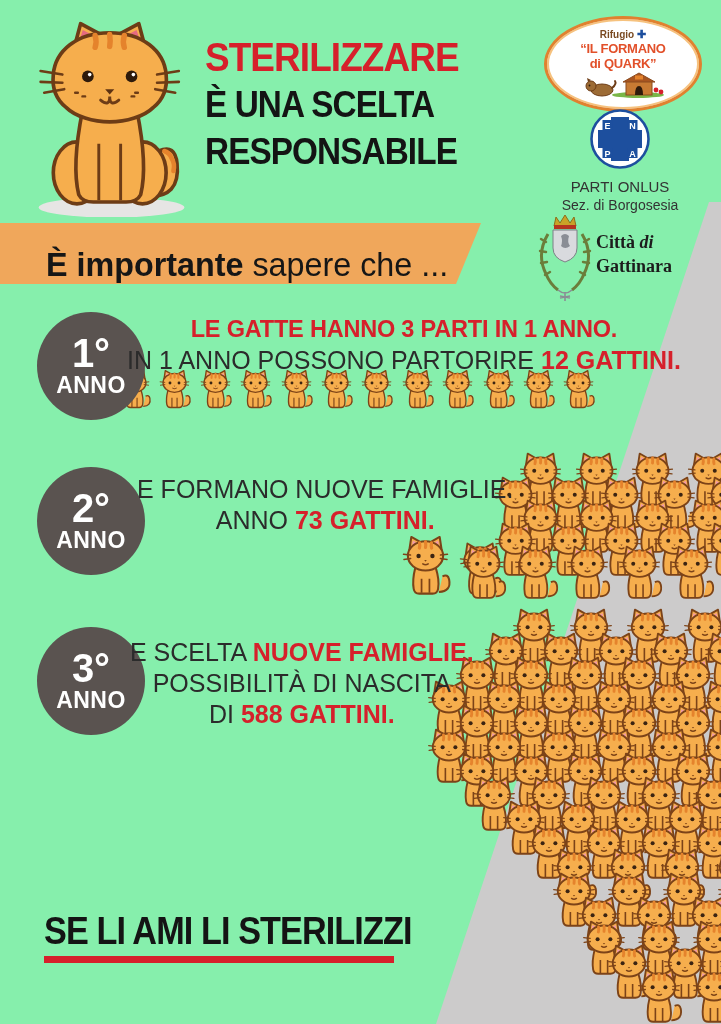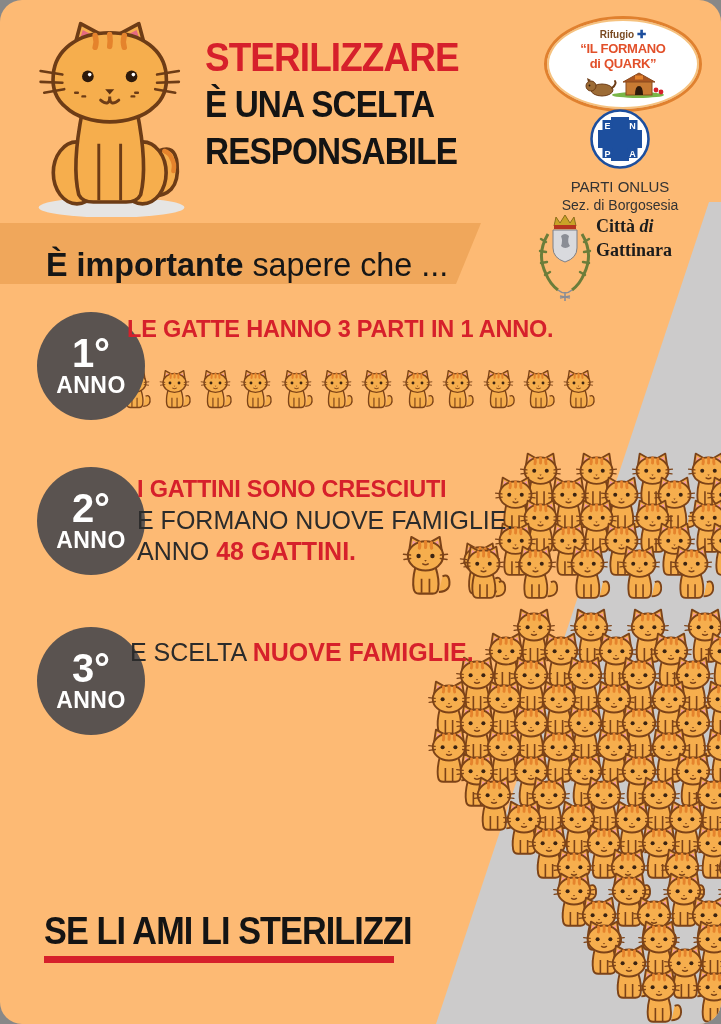--- a/index.html
+++ b/index.html
@@ -1,20 +1,19 @@
 <!DOCTYPE html>
 <html><head>
 <meta charset="utf-8">
 <style>
   html,body{margin:0;padding:0;background:#888;}
   .stage{
     position:relative;width:721px;height:1024px;margin:0 auto;
-    background:#fdba74;overflow:hidden;
+    background:#86efac;overflow:hidden;
     font-family:"Liberation Sans", sans-serif;
-    border-radius:22px;
   }
   .abs{position:absolute;}
   
   .wedge{position:absolute;left:0;top:0;width:721px;height:1024px;
     background:#cccbcb;z-index:1;
     clip-path:polygon(709px 202px,721px 202px,721px 1024px,436px 1024px);}
   
   #cat-layer{position:absolute;left:0;top:0;width:721px;height:1024px;z-index:2;}
   .cat{position:absolute;}
   .cat svg{width:100%;height:auto;display:block;}
@@ -29,34 +28,34 @@
     background:#fff;border:3px solid #e0812f;border-radius:50%;
     box-shadow:0 0 0 2px #f6c27e inset;text-align:center;}
   .quark .rif{margin-top:9px;font-size:10px;font-weight:bold;color:#7a4a21;}
   .quark .rif .pl{color:#1d4f9e;font-size:11px;}
   .quark .gn{font-size:13px;font-weight:bold;color:#e2502a;line-height:15px;letter-spacing:-.3px;}
   .quark .art{margin-top:1px;}
   .enpa{left:556px;top:108px;width:128px;z-index:3;text-align:center;}
   .enpa .txt1{font-size:15px;color:#333;margin-top:4px;}
   .enpa .txt2{font-size:14px;color:#333;margin-top:2px;}
   .gatt{left:534px;top:212px;width:170px;z-index:3;display:flex;align-items:flex-start;}
-  .gatt .words{font-family:"Liberation Serif", serif;font-weight:bold;font-size:18px;color:#1c1c1c;line-height:24px;margin-top:2px;}
+  .gatt .words{font-family:"Liberation Serif", serif;font-weight:bold;font-size:18px;color:#1c1c1c;line-height:24px;margin-top:18px;}
   
   .obanner{left:0;top:223px;width:481px;height:61px;background:#f0a75b;z-index:3;
     clip-path:polygon(0 0,481px 0,456px 61px,0 61px);
     display:flex;align-items:flex-end;}
   .obanner .txt{margin-left:46px;font-size:34px;color:#161616;transform:scaleX(.95);transform-origin:left;white-space:nowrap;}
   .obanner .b{font-weight:bold;}
   
   .year-circle{position:absolute;left:37px;width:108px;height:108px;border-radius:50%;
     background:#5a5350;color:#fff;z-index:3;display:flex;flex-direction:column;
     align-items:center;justify-content:center;text-align:center;}
   .year-circle .num{font-size:40px;font-weight:bold;line-height:38px;}
   .year-circle .lbl{font-size:23px;font-weight:bold;letter-spacing:.5px;}
-  .stext{position:absolute;z-index:3;color:#2b2b2b;font-size:25px;line-height:31px;white-space:nowrap;}
+  .stext{position:absolute;z-index:3;color:#2b2b2b;font-size:25px;line-height:31px;white-space:nowrap;text-align:center;}
   .red-b{color:#d6202b;font-weight:bold;}
   .s-l1{font-size:23.5px;font-weight:bold;color:#d6202b;letter-spacing:-.2px;}
   
   .rbanner{left:0;top:792px;width:578px;height:98px;background:#d8202c;z-index:4;
     clip-path:polygon(0 0,578px 0,513px 98px,0 98px);
     display:flex;flex-direction:column;justify-content:center;}
   .rbanner .ln{margin-left:44px;color:#fff;font-size:31px;line-height:39px;
     transform:scaleX(.93);transform-origin:left;white-space:nowrap;letter-spacing:-.3px;}
   .rbanner .xb{font-weight:bold;}
   
@@ -2146,37 +2145,39 @@
       <span class="b">È importante</span><span> sapere che ...</span>
     </div>
   </div>
 
   <div class="year-circle" style="top:312px">
     <div class="num">1°</div>
     <div class="lbl">ANNO</div>
   </div>
   <div class="stext" style="left:127px;top:314px">
     <div class="s-l1">LE GATTE HANNO 3 PARTI IN 1 ANNO.</div>
+    <div><span>IN 1 ANNO POSSONO PARTORIRE </span><span class="red-b">12 GATTINI.</span></div>
   </div>
 
   <div class="year-circle" style="top:467px">
     <div class="num">2°</div>
     <div class="lbl">ANNO</div>
   </div>
   <div class="stext" style="left:137px;top:474px">
-    <div class="s-l1">I GATTINI SONO CRESCIUTI</div>
     <div>E FORMANO NUOVE FAMIGLIE.</div>
-    <div><span>ANNO </span><span class="red-b">48 GATTINI.</span></div>
+    <div><span>ANNO </span><span class="red-b">73 GATTINI.</span></div>
   </div>
 
   <div class="year-circle" style="top:627px">
     <div class="num">3°</div>
     <div class="lbl">ANNO</div>
   </div>
   <div class="stext" style="left:130px;top:637px">
     <div><span>E SCELTA </span><span class="red-b">NUOVE FAMIGLIE.</span></div>
+    <div>POSSIBILITÀ DI NASCITA</div>
+    <div><span>DI </span><span class="red-b">588 GATTINI.</span></div>
   </div>
 
 
   <div class="abs closing">SE LI AMI LI STERILIZZI</div>
   <div class="abs underline"></div>
 
 </div>
 
 </body></html>

